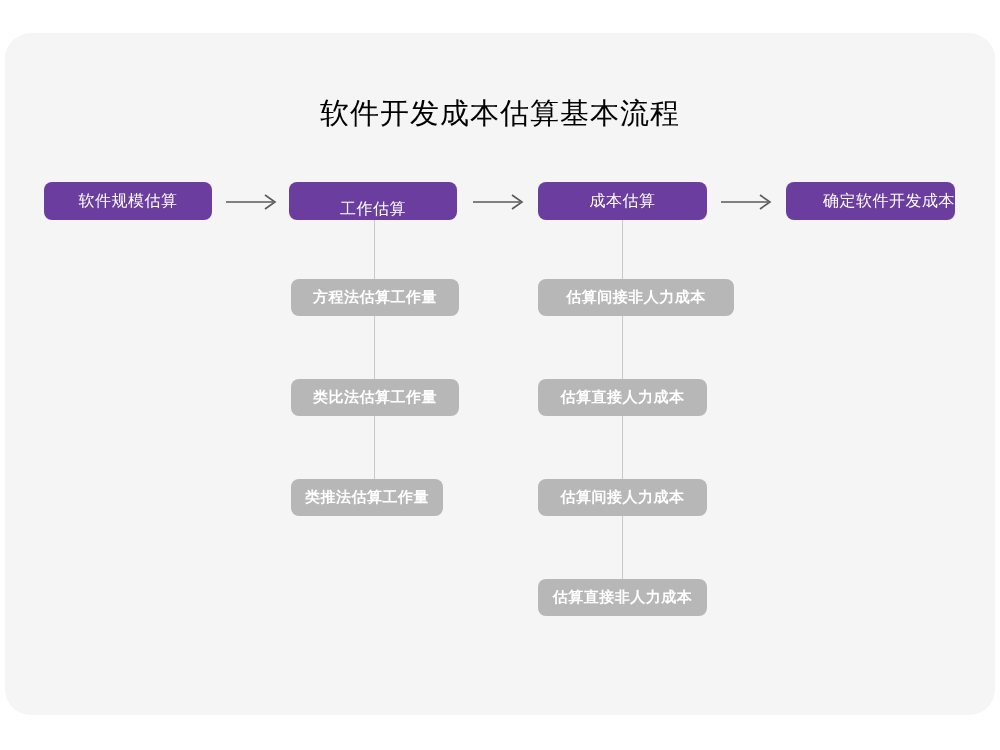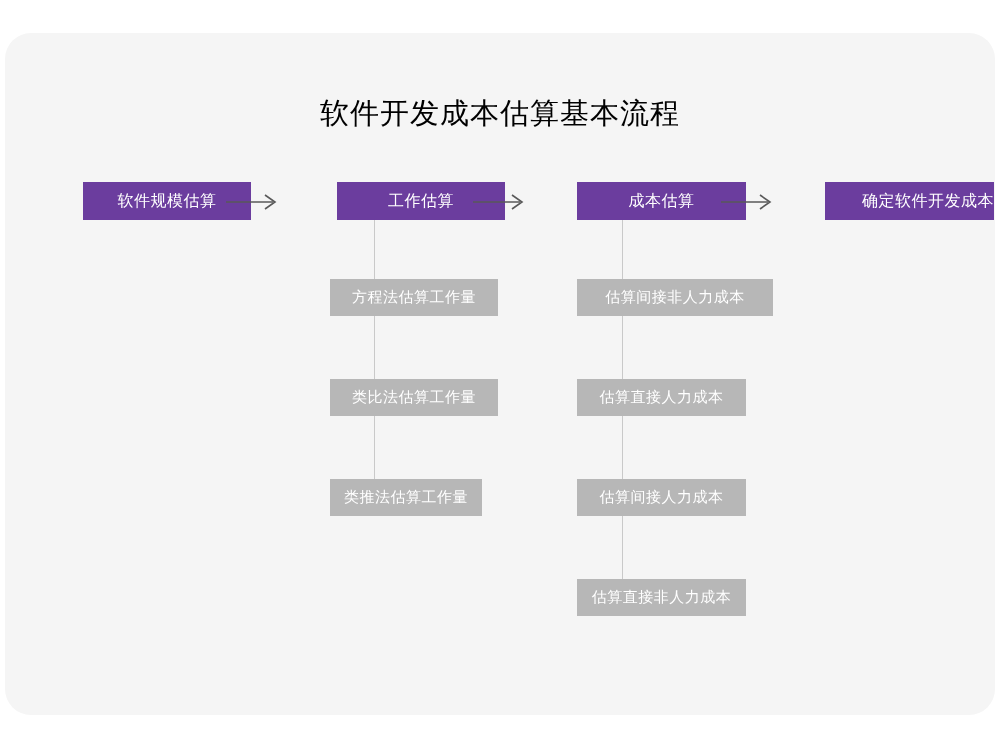--- a/index.html
+++ b/index.html
@@ -51,36 +51,36 @@
     background: #c9c9c9;
   }
 
   
   .node {
     position: absolute;
     display: flex;
     align-items: center;
     justify-content: center;
     box-sizing: border-box;
-    border-radius: 0;
+    border-radius: 8px;
     color: #ffffff;
     white-space: nowrap;
-    margin-left: 39px;
   }
   .node.primary {
     background: #6b3d9e;
     height: 38px;
     font-size: 16px;
     letter-spacing: 0.5px;
   }
   .node.secondary {
     background: #b7b7b7;
     height: 37px;
     font-size: 15px;
     letter-spacing: 0.5px;
+    font-weight: bold;
   }
 
   
   .arrow {
     position: absolute;
     width: 56px;
     height: 20px;
   }
   .arrow svg {
     display: block;
@@ -103,21 +103,21 @@
     <span>软件规模估算</span>
   </div>
 
   <div class="arrow" style="left:225px; top:192px;">
     <svg width="56" height="20" viewBox="0 0 56 20">
       <line x1="1" y1="10" x2="48" y2="10" stroke="#595959" stroke-width="1.6"></line>
       <polyline points="40,3 50,10 40,17" fill="none" stroke="#595959" stroke-width="1.6"></polyline>
     </svg>
   </div>
 
-  <div class="node primary" style="left:298px; top:182px; width:168px;">
+  <div class="node primary" style="left:289px; top:182px; width:168px;align-items:flex-end;">
     <span>工作估算</span>
   </div>
 
   <div class="arrow" style="left:472px; top:192px;">
     <svg width="56" height="20" viewBox="0 0 56 20">
       <line x1="1" y1="10" x2="48" y2="10" stroke="#595959" stroke-width="1.6"></line>
       <polyline points="40,3 50,10 40,17" fill="none" stroke="#595959" stroke-width="1.6"></polyline>
     </svg>
   </div>
 

